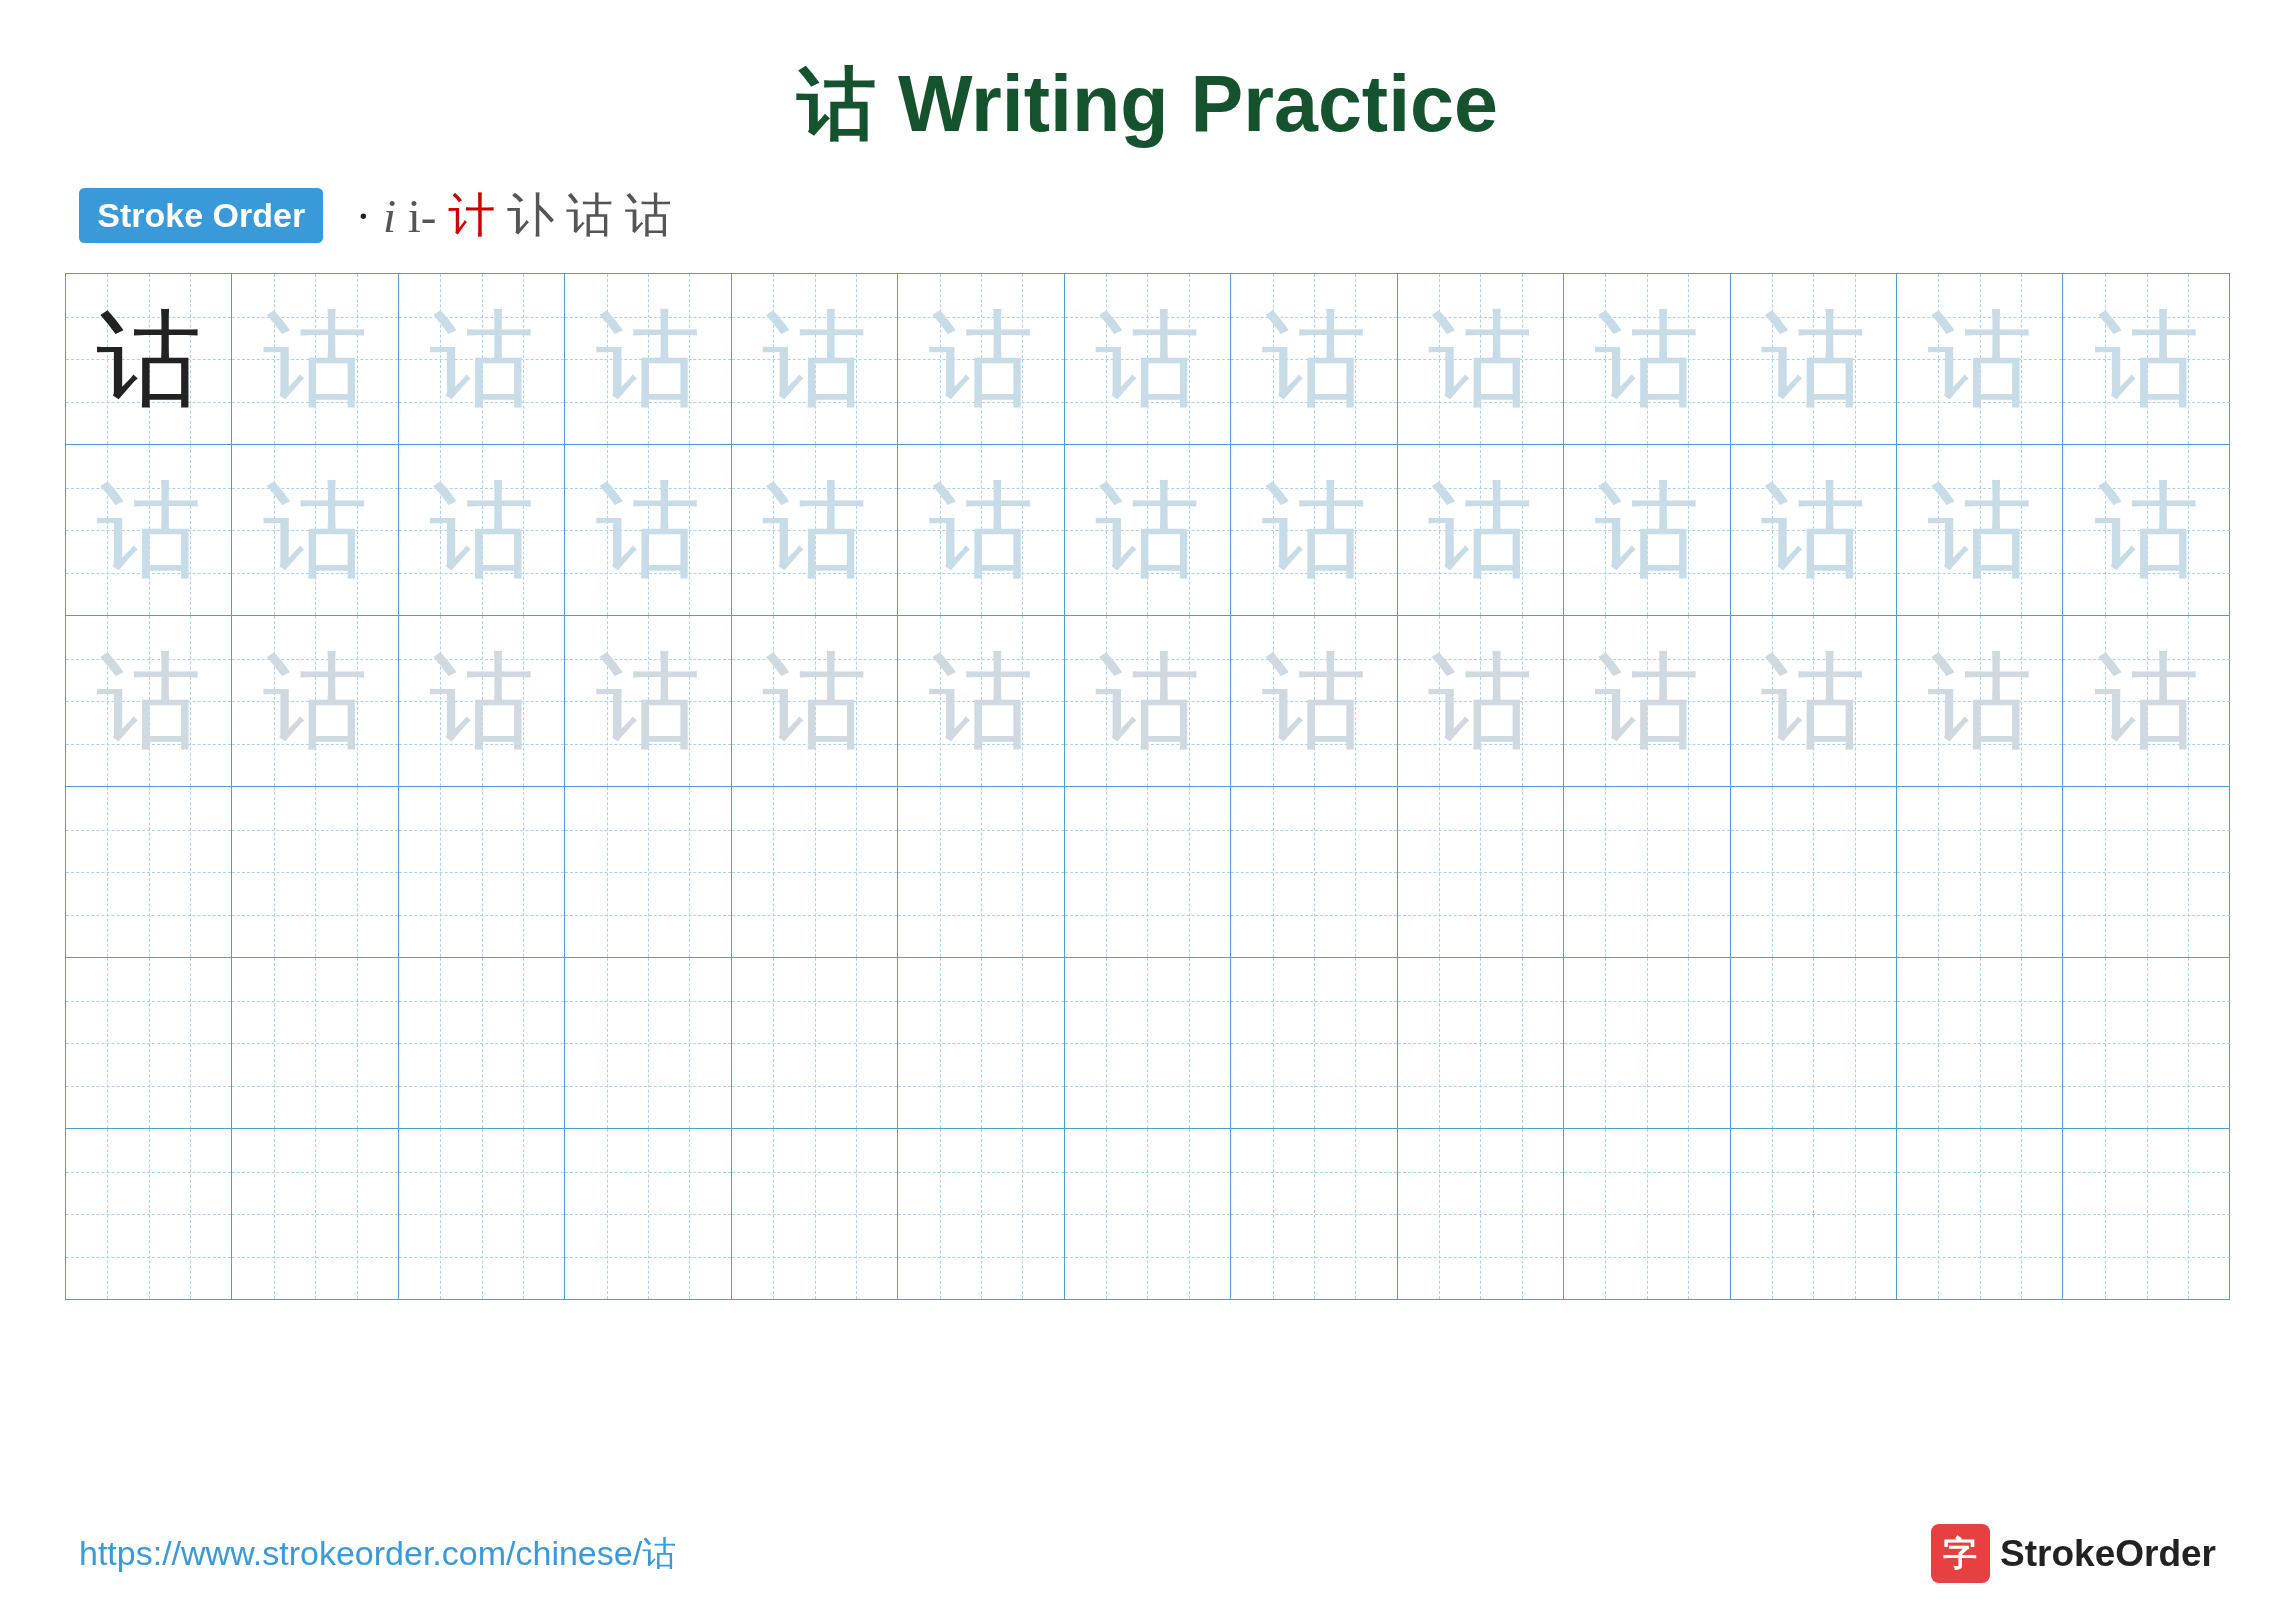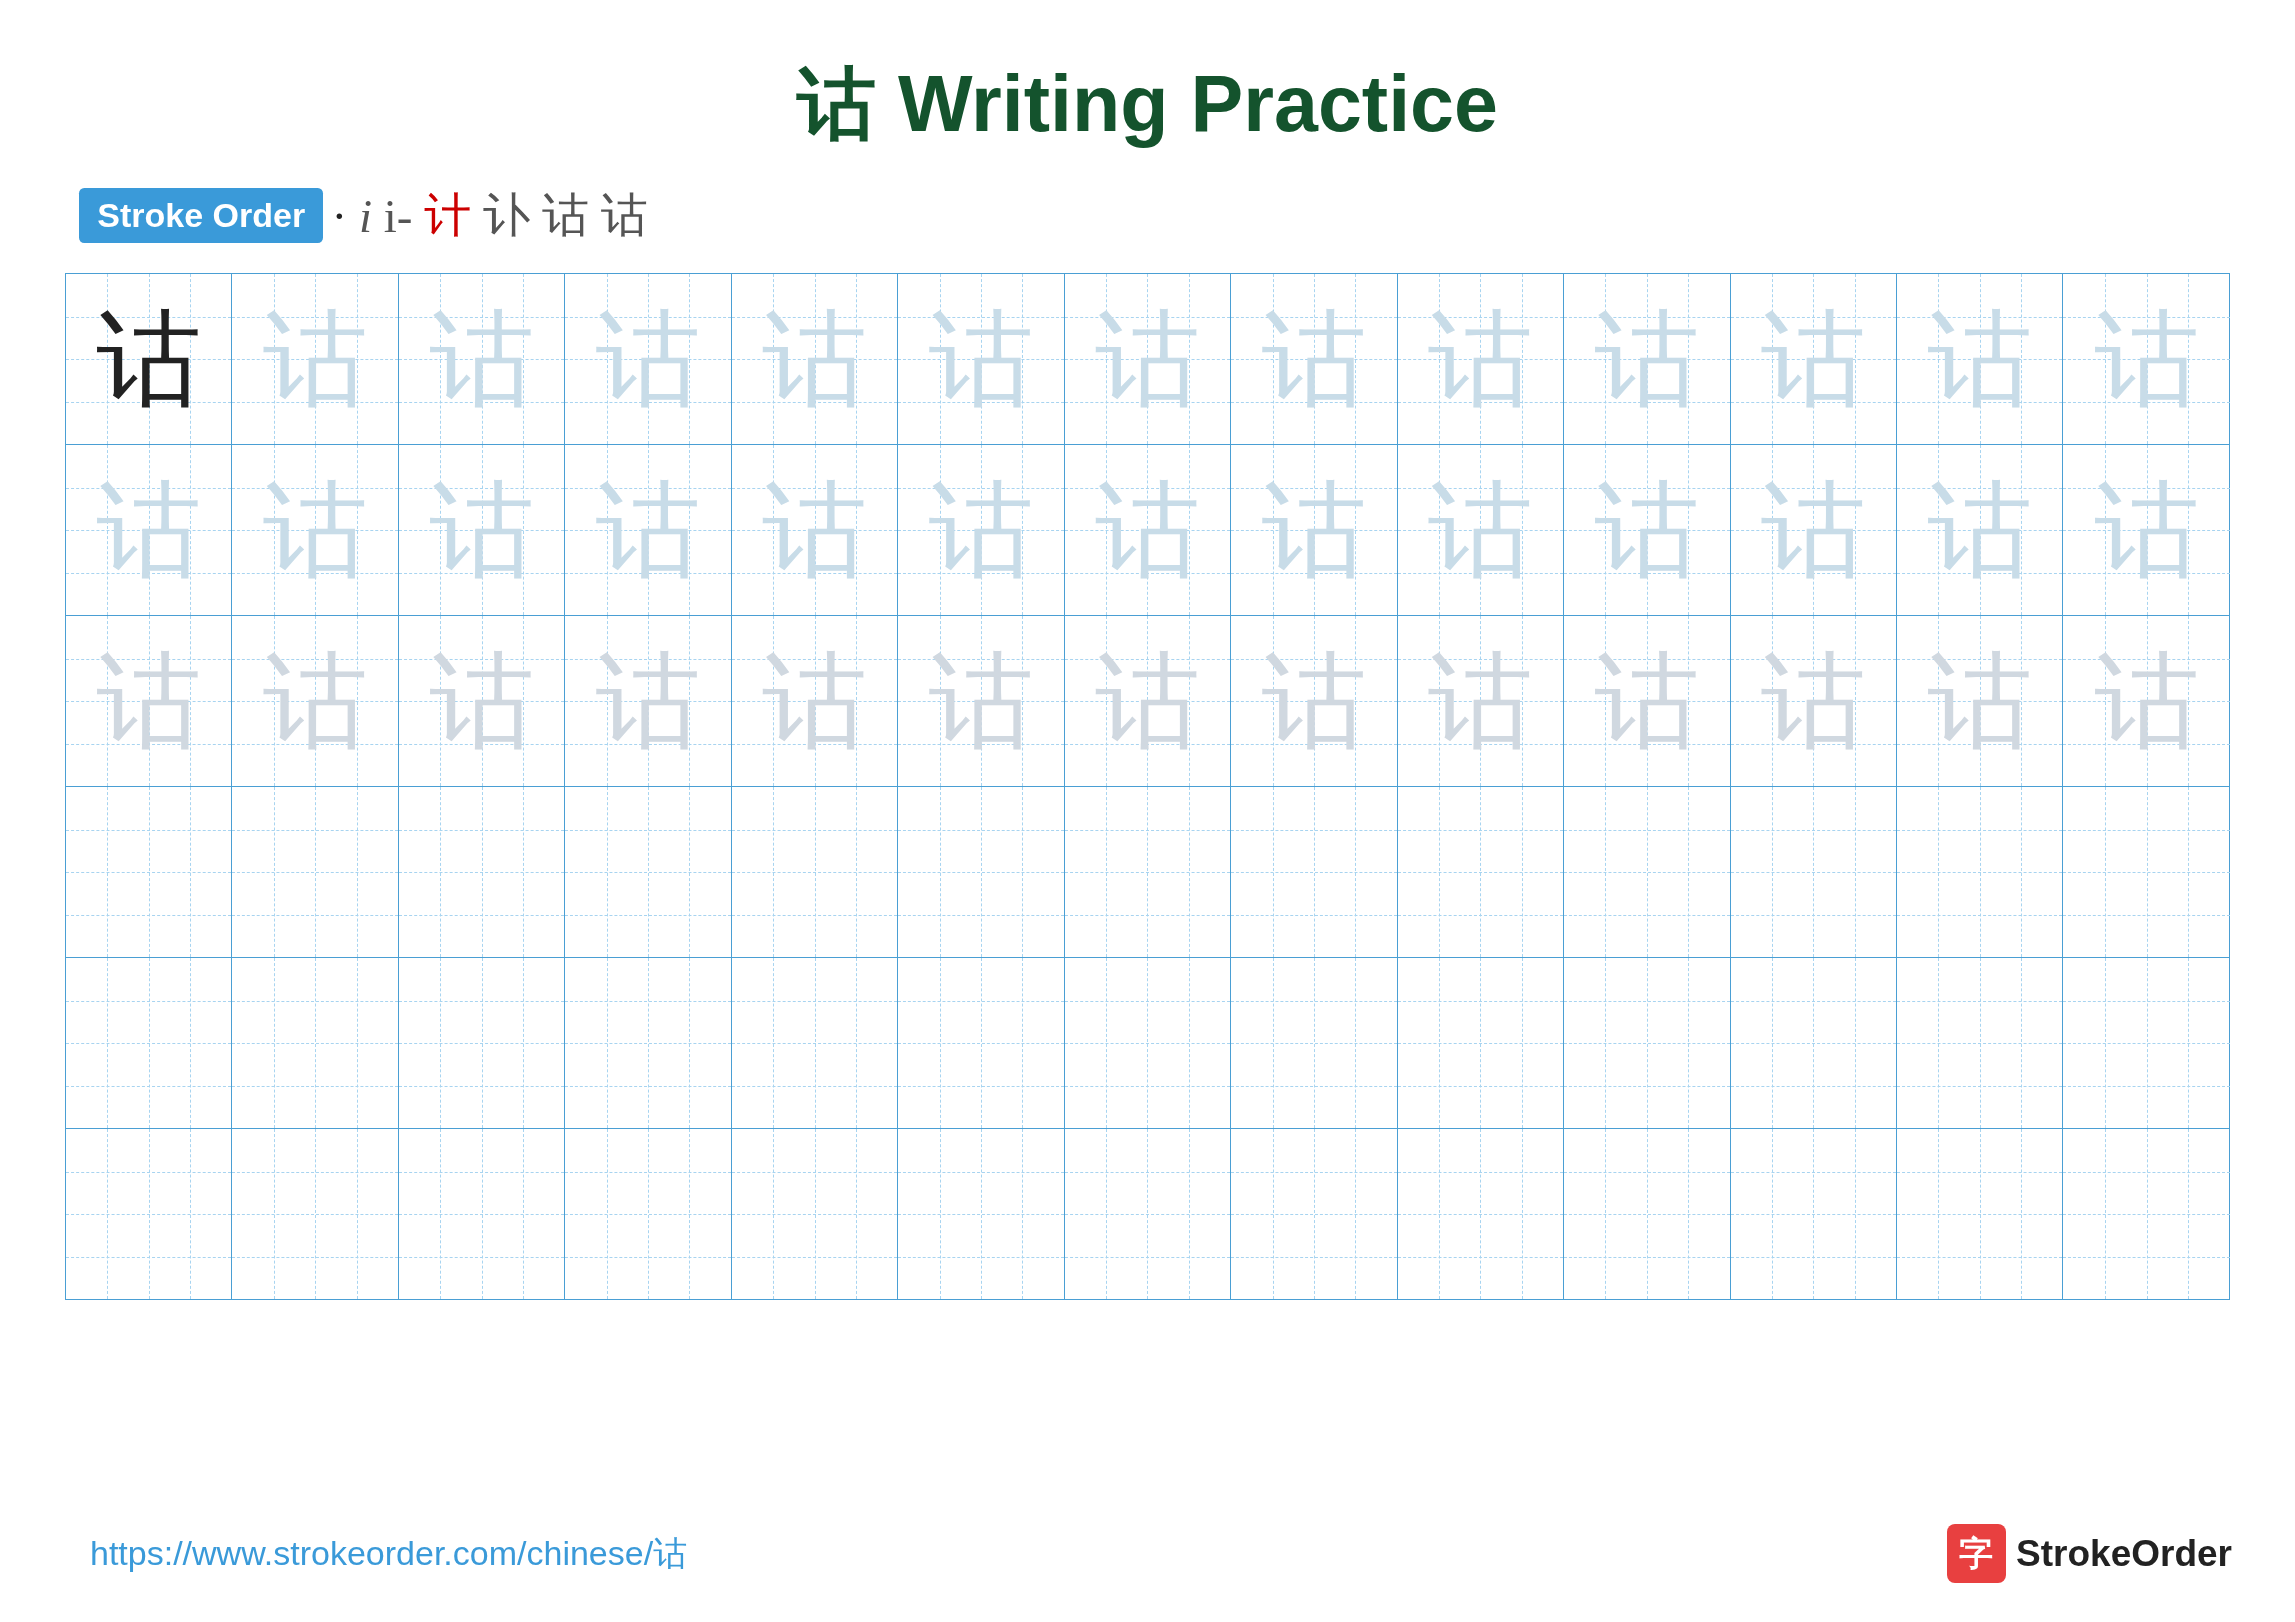--- a/index.html
+++ b/index.html
@@ -23,21 +23,21 @@
       font-size: 79px;
       color: #14532d;
       font-weight: 700;
     }
 
     .stroke-order-section {
       display: flex;
       align-items: center;
       padding-left: 79px;
       padding-bottom: 26px;
-      gap: 8px;
+      gap: 32px;
     }
 
     .stroke-order-badge {
       background: #3a9ad9;
       color: white;
       font-size: 34px;
       font-weight: bold;
       padding: 7.9px 18.3px;
       border-radius: 5.2px;
     }
@@ -168,25 +168,24 @@
 
     .char-light-2 {
       color: #d0d8e0;
     }
 
     
     .footer {
       position: absolute;
       bottom: 39px;
       left: 79px;
-      right: 63px;
+      right: 79px;
       display: flex;
       justify-content: space-between;
       align-items: center;
-      margin-left: 11px;
     }
 
     .footer-url {
       color: #3a9ad9;
       font-size: 34px;
     }
 
     .footer-logo {
       display: flex;
       align-items: center;

